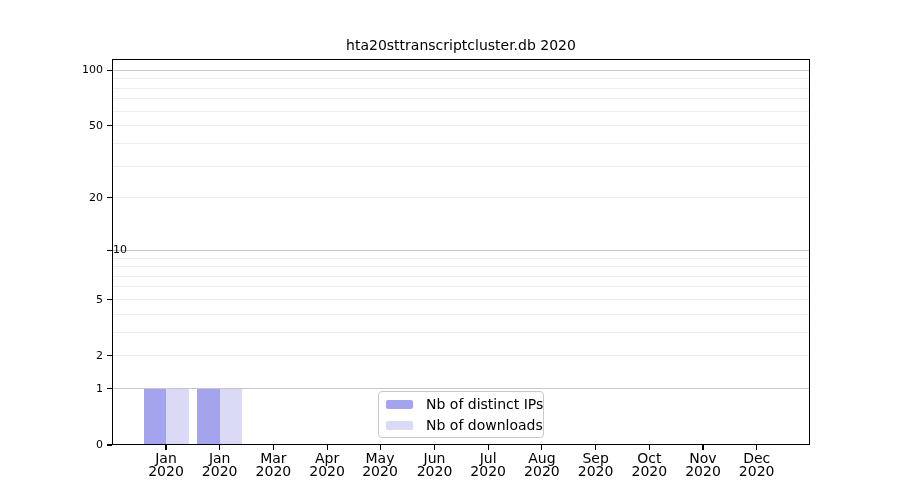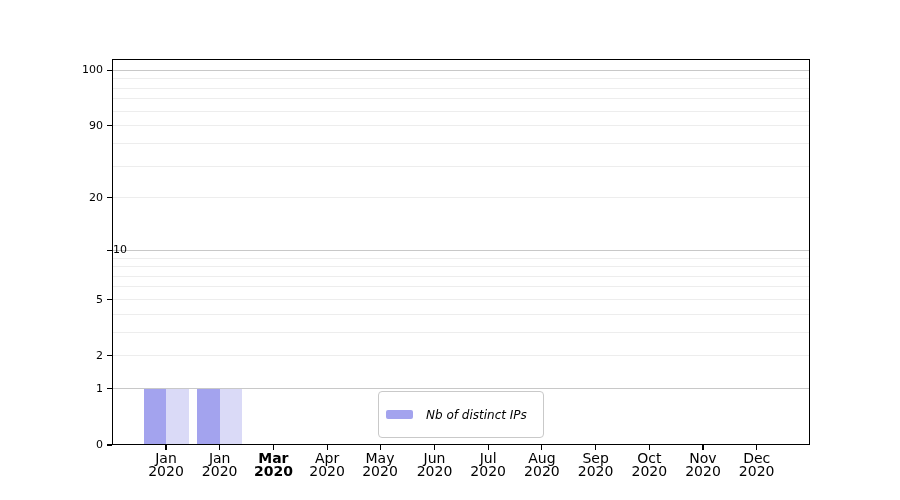--- a/index.html
+++ b/index.html
@@ -41,26 +41,27 @@
     box-sizing:border-box;
     border:1px solid #c9c9c9;
     border-radius:4px;
     background:#fff;
     display:flex;flex-direction:column;justify-content:center;
     gap:5px;
     padding:4px 8px 4px 7px;
   }
   .legend-row{display:flex;align-items:center;gap:13px;}
   .swatch{width:27px;height:9px;border-radius:2px;display:inline-block;flex:0 0 auto;}
-  .legend-label{font-size:12px;color:#000;white-space:nowrap;font-style:italic;}
+  .legend-label{font-size:14px;color:#000;white-space:nowrap;}
 </style>
 </head>
 <body>
 
 <div id="chart-root">
+  <div class="title">hta20sttranscriptcluster.db 2020</div>
   <div id="layer-grid">
       <div class="gridline" style="left: 112px; width: 698px; top: 355.291px; background: rgb(237, 237, 237);"></div>
       <div class="gridline" style="left: 112px; width: 698px; top: 331.93px; background: rgb(237, 237, 237);"></div>
       <div class="gridline" style="left: 112px; width: 698px; top: 313.811px; background: rgb(237, 237, 237);"></div>
       <div class="gridline" style="left: 112px; width: 698px; top: 299.006px; background: rgb(237, 237, 237);"></div>
       <div class="gridline" style="left: 112px; width: 698px; top: 286.489px; background: rgb(237, 237, 237);"></div>
       <div class="gridline" style="left: 112px; width: 698px; top: 275.646px; background: rgb(237, 237, 237);"></div>
       <div class="gridline" style="left: 112px; width: 698px; top: 266.081px; background: rgb(237, 237, 237);"></div>
       <div class="gridline" style="left: 112px; width: 698px; top: 257.526px; background: rgb(237, 237, 237);"></div>
       <div class="gridline" style="left: 112px; width: 698px; top: 197.279px; background: rgb(237, 237, 237);"></div>
@@ -79,21 +80,21 @@
       <div class="bar" style="left: 143.5px; width: 22.5px; top: 388.715px; height: 56.2848px; background: rgb(163, 163, 238);"></div>
       <div class="bar" style="left: 197.2px; width: 22.5px; top: 388.715px; height: 56.2848px; background: rgb(163, 163, 238);"></div>
       <div class="bar" style="left: 166px; width: 22.5px; top: 388.715px; height: 56.2848px; background: rgb(218, 218, 247);"></div>
       <div class="bar" style="left: 219.7px; width: 22.5px; top: 388.715px; height: 56.2848px; background: rgb(218, 218, 247);"></div>
     </div>
   <div id="plot-border" style="border-color: rgb(0, 0, 0);"></div>
   <div id="layer-axes">
       <div class="ytick" style="left: 107px; top: 69.644px;"></div>
       <div class="ylabel" style="top: 63.244px;">100</div>
       <div class="ytick" style="left: 107px; top: 125.129px;"></div>
-      <div class="ylabel" style="top: 118.729px;">90</div>
+      <div class="ylabel" style="top: 118.729px;">50</div>
       <div class="ytick" style="left: 107px; top: 197.179px;"></div>
       <div class="ylabel" style="top: 190.779px;">20</div>
       <div class="ytick" style="left: 107px; top: 249.687px;"></div>
       <div class="ylabel" style="top: 243.287px; margin-left: 24px;">10</div>
       <div class="ytick" style="left: 107px; top: 298.906px;"></div>
       <div class="ylabel" style="top: 292.506px;">5</div>
       <div class="ytick" style="left: 107px; top: 355.191px;"></div>
       <div class="ylabel" style="top: 348.791px;">2</div>
       <div class="ytick" style="left: 107px; top: 388.115px;"></div>
       <div class="ylabel" style="top: 381.715px;">1</div>
@@ -103,21 +104,21 @@
       <div class="xlabel" style="left: 136px; top: 452px;">
         <div>Jan</div>
         <div>2020</div>
       </div>
       <div class="xtick" style="left: 219.1px; top: 445px;"></div>
       <div class="xlabel" style="left: 189.7px; top: 452px;">
         <div>Jan</div>
         <div>2020</div>
       </div>
       <div class="xtick" style="left: 272.8px; top: 445px;"></div>
-      <div class="xlabel" style="left: 243.4px; top: 452px; font-weight: bold;">
+      <div class="xlabel" style="left: 243.4px; top: 452px;">
         <div>Mar</div>
         <div>2020</div>
       </div>
       <div class="xtick" style="left: 326.5px; top: 445px;"></div>
       <div class="xlabel" style="left: 297.1px; top: 452px;">
         <div>Apr</div>
         <div>2020</div>
       </div>
       <div class="xtick" style="left: 380.2px; top: 445px;"></div>
       <div class="xlabel" style="left: 350px; top: 452px;">
@@ -158,14 +159,18 @@
       <div class="xlabel" style="left: 726.7px; top: 452px;">
         <div>Dec</div>
         <div>2020</div>
       </div>
     </div>
   <div class="legend">
     <div class="legend-row">
       <span class="swatch" id="sw0" style="background: rgb(163, 163, 238);"></span>
       <span class="legend-label">Nb of distinct IPs</span>
     </div>
+    <div class="legend-row">
+      <span class="swatch" id="sw1" style="background: rgb(218, 218, 247);"></span>
+      <span class="legend-label">Nb of downloads</span>
+    </div>
   </div>
 </div>
 
 </body></html>

